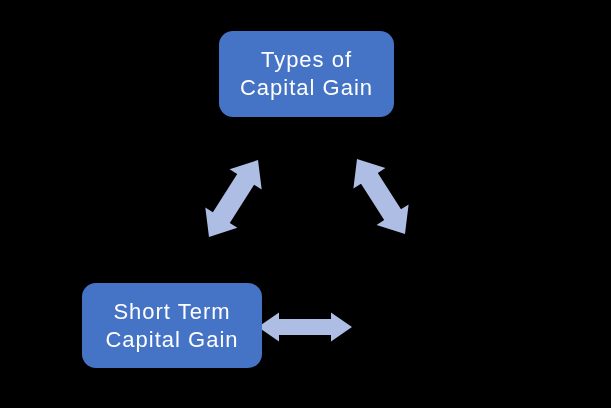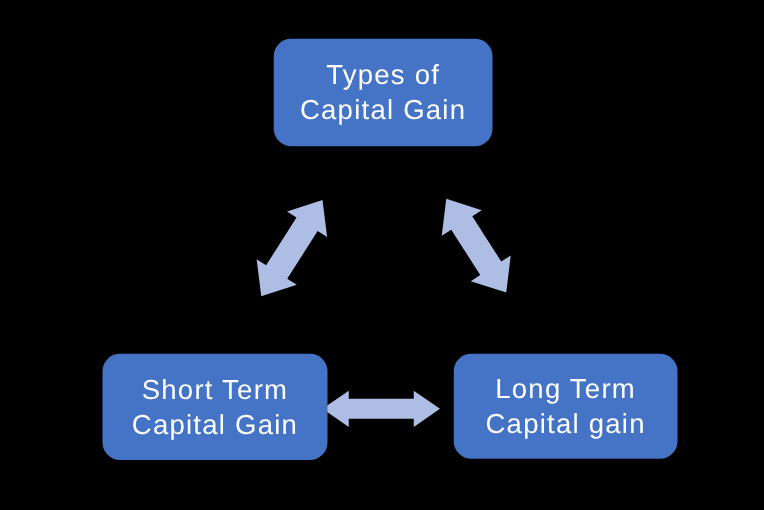--- a/index.html
+++ b/index.html
@@ -58,17 +58,13 @@
   <div class="node" id="node-types">
     <span class="node-label">Types of
 Capital Gain</span>
   </div>
 
   <div class="node" id="node-short">
     <span class="node-label">Short Term
 Capital Gain</span>
   </div>
 
-  <div class="node" id="node-long">
-    <span class="node-label">Long Term
-Capital gain</span>
-  </div>
 </div>
 
 </body></html>

